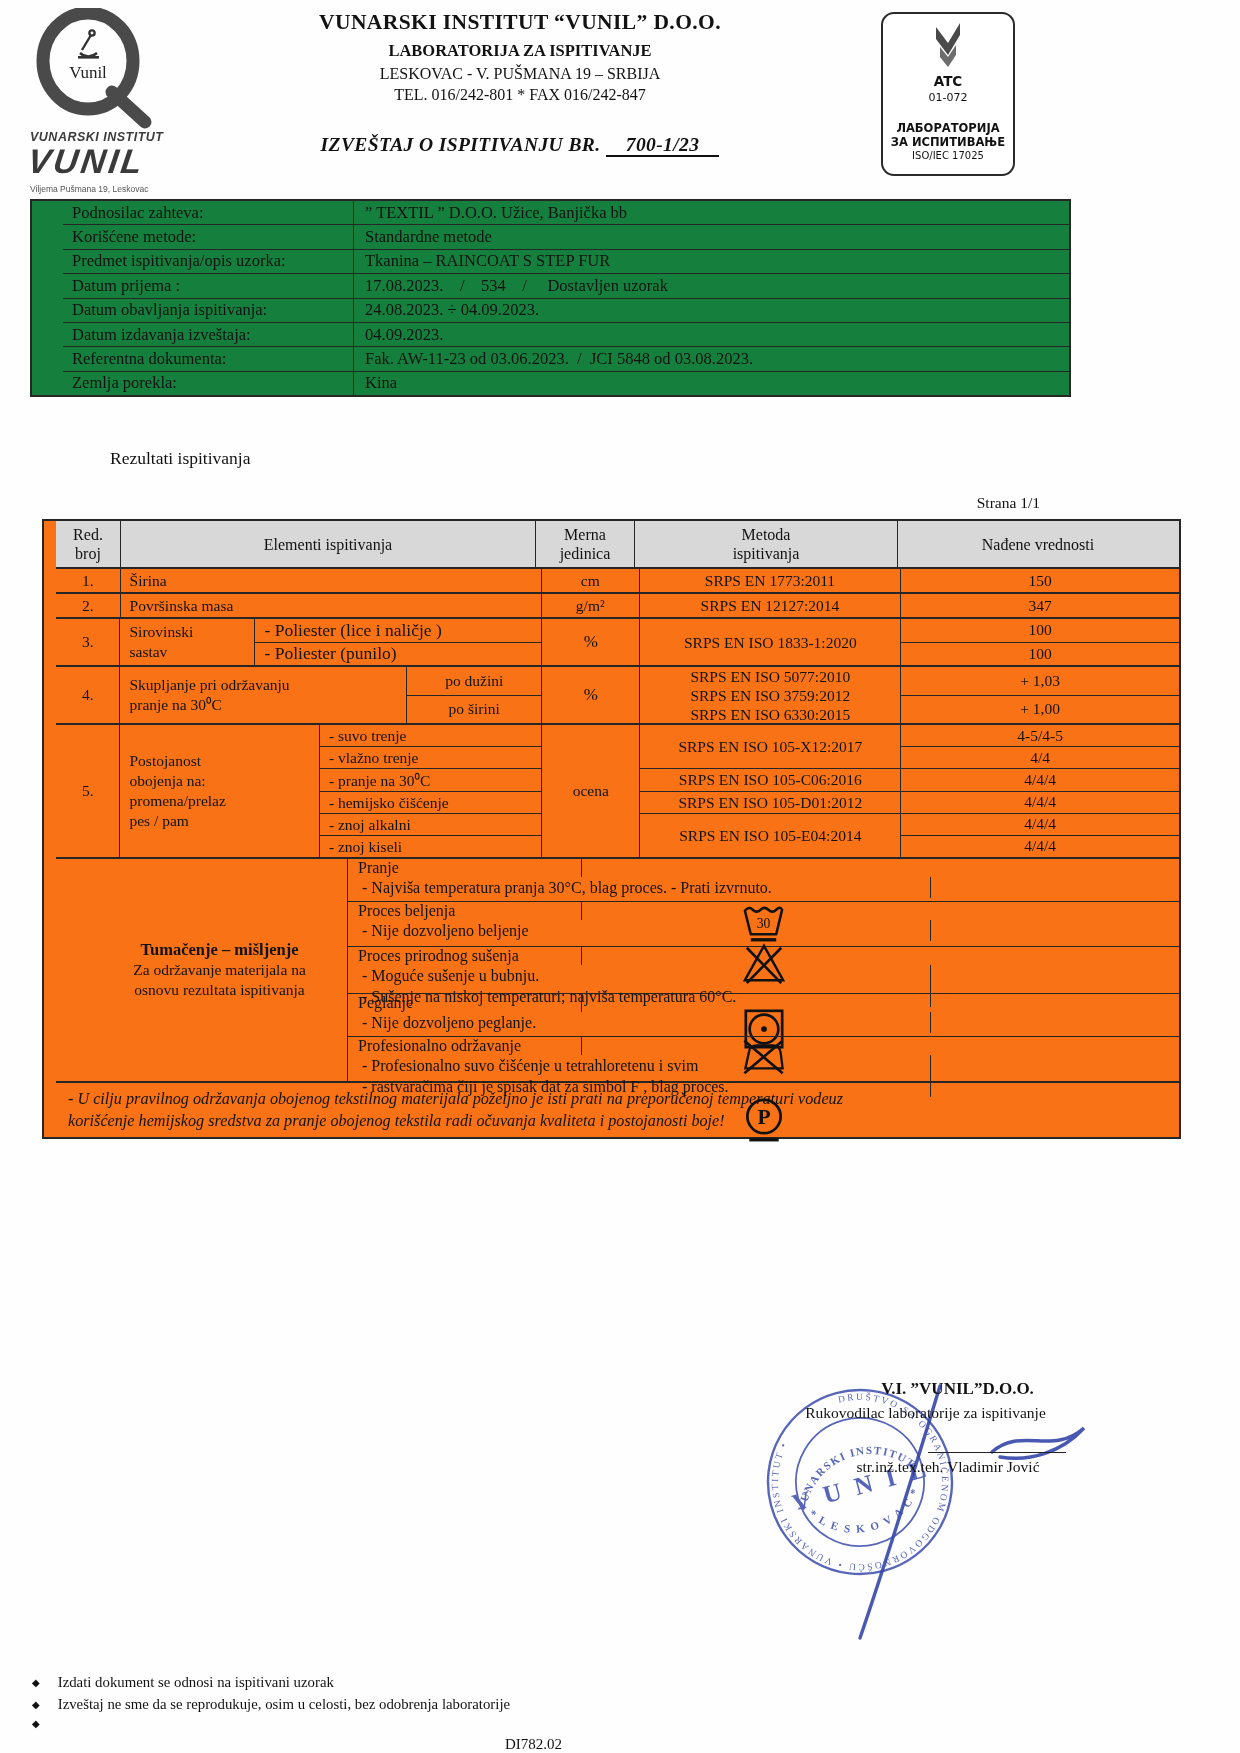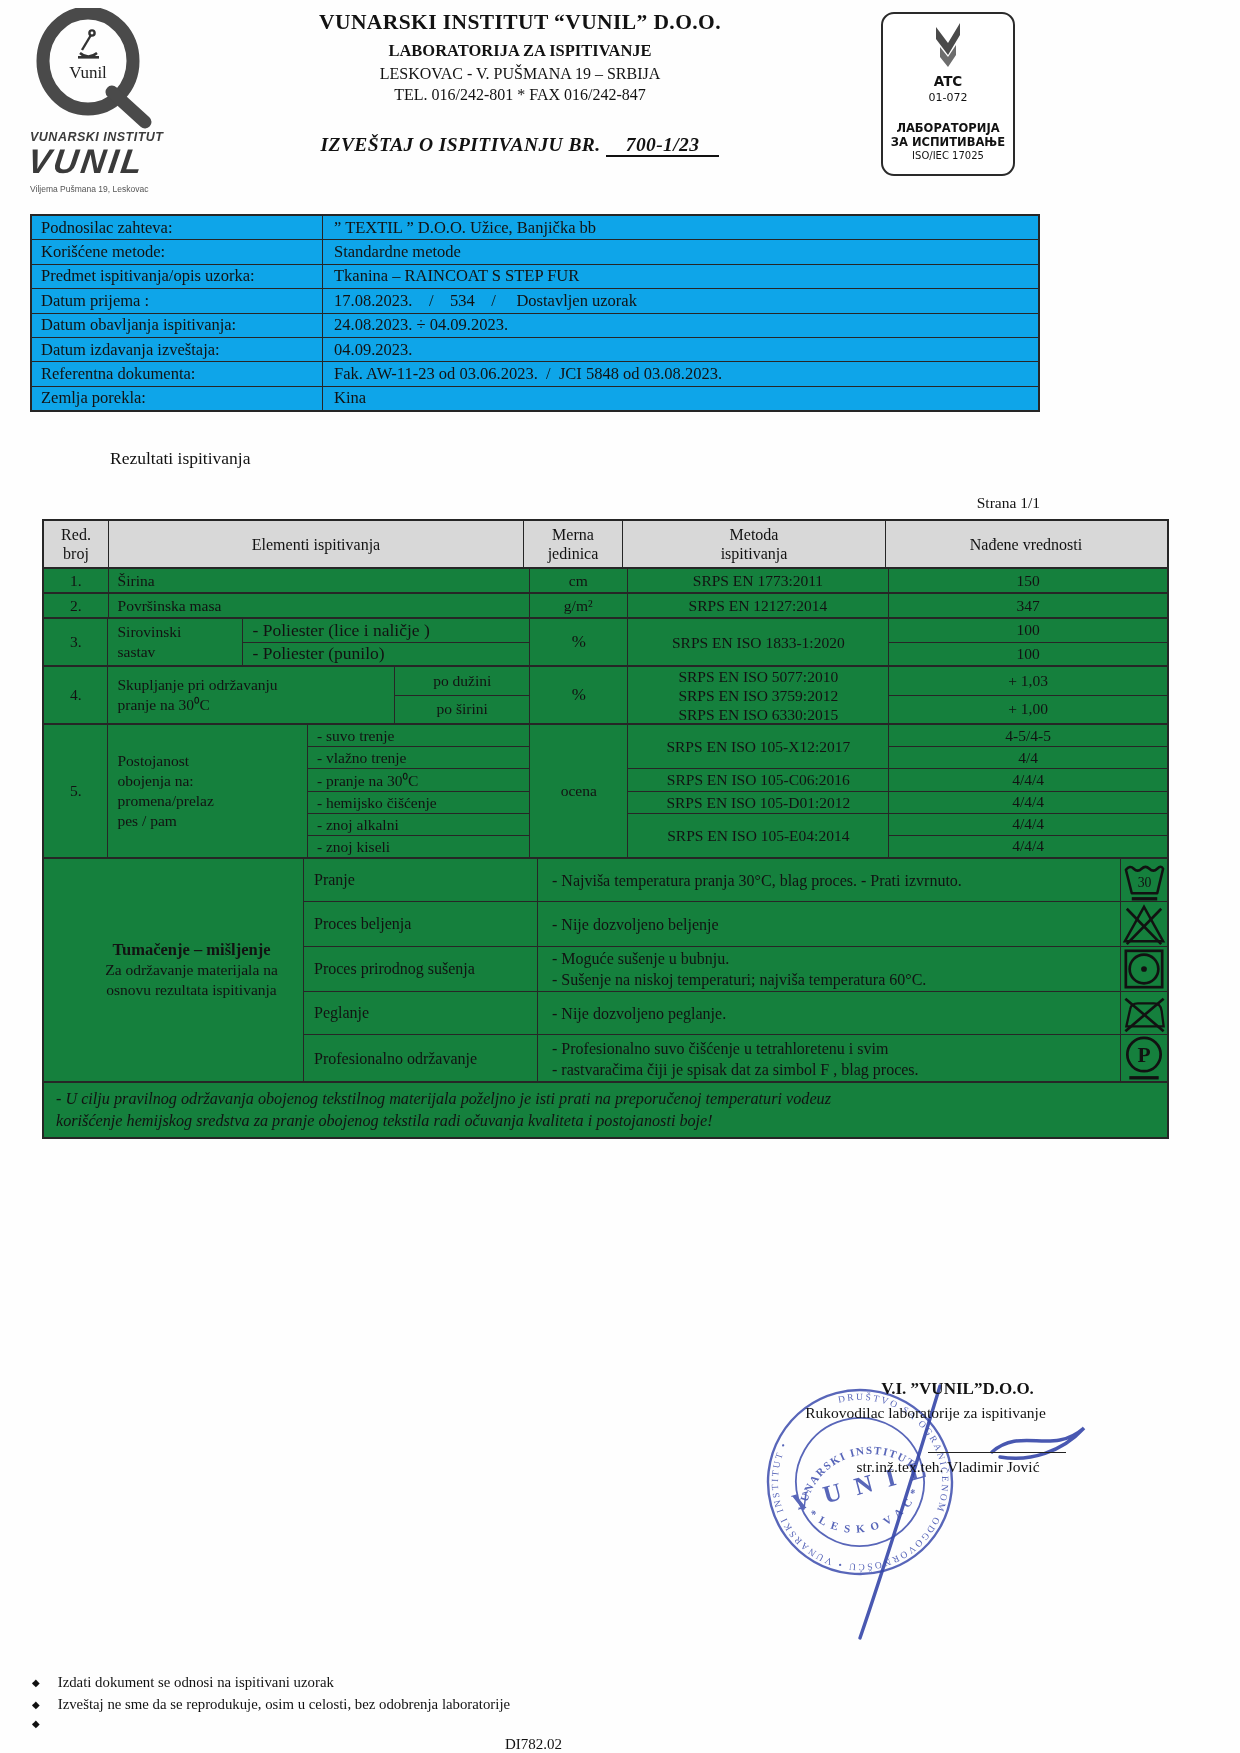--- a/index.html
+++ b/index.html
@@ -30,32 +30,32 @@
   #badge{left:881px;top:12px;width:130px;height:160px;border:2px solid #2a2a2a;
       border-radius:13px;display:flex;flex-direction:column;align-items:center;
       font-family:"DejaVu Sans",sans-serif;background:#fff;}
   .badge-acr{font-size:13.5px;font-weight:bold;margin-top:2px;}
   .badge-num{font-size:11px;margin-top:2px;}
   .badge-l1{font-size:11.5px;font-weight:bold;margin-top:17px;}
   .badge-l2{font-size:11.5px;font-weight:bold;}
   .badge-std{font-size:10px;margin-top:1px;}
 
   
-  #info{left:30px;top:214px;width:1006px;border:2.5px solid #262626;background:#0ea5e9;}
+  #info{left:30px;top:199px;width:1006px;border:2.5px solid #262626;background:#15803d;padding-left:31px;}
   .irow{display:flex;border-bottom:1.6px solid #262626;height:23.4px;}
   .irow:last-child{border-bottom:none;}
   .ilabel{width:281px;border-right:1.8px solid #262626;padding-left:9px;
       font-size:16.5px;display:flex;align-items:center;}
   .ival{flex:1;padding-left:11px;font-size:16.5px;display:flex;align-items:center;white-space:pre;}
 
   #results-heading{left:110px;top:448px;font-size:17.5px;}
   #strana{left:930px;top:494px;width:110px;text-align:right;font-size:15.5px;}
 
   
-  #rtable{left:42px;top:519px;width:1123px;border:2.5px solid #262626;background:#15803d;}
+  #rtable{left:42px;top:519px;width:1123px;border:2.5px solid #262626;background:#f97316;padding-left:12px;}
   .rrow{display:flex;border-bottom:2px solid #262626;}
   .c{border-right:1.8px solid #262626;display:flex;align-items:center;
      justify-content:center;text-align:center;font-size:15.5px;}
   .c.left{justify-content:flex-start;text-align:left;padding-left:9px;}
   .w-num{width:64px;}
   .w-elem{width:414px;}
   .w-unit{width:98px;}
   .w-method{width:262px;line-height:19px;}
   .w-value{width:280px;border-right:none;}
   .rhead{height:46px;background:#d8d8d8;}
@@ -67,21 +67,21 @@
   .stack.centered>div{justify-content:center;padding-left:0;}
   .stack.vals{border-right:none;}
 
   
   .care{display:flex;border-bottom:2px solid #262626;}
   .care-left{width:255px;border-right:1.8px solid #262626;display:flex;flex-direction:column;
       align-items:center;justify-content:center;text-align:center;margin-left:36px;}
   .care-head{font-weight:bold;font-size:16.5px;}
   .care-sub{font-size:15.5px;line-height:20px;}
   .care-rows{flex:1;display:flex;flex-direction:column;}
-  .crow{display:flex;border-bottom:1.6px solid #262626;}
+  .crow{display:flex;border-bottom:1.6px solid #262626;flex-direction:column;}
   .crow:last-child{border-bottom:none;}
   .cproc{width:223px;border-right:1.8px solid #262626;display:flex;align-items:center;
       padding-left:10px;font-size:16px;}
   .cdesc{width:568px;border-right:1.8px solid #262626;display:flex;align-items:center;
       font-size:16px;padding-left:14px;white-space:pre-line;line-height:21px;}
   .csym{flex:1;display:flex;align-items:center;justify-content:center;}
   .note{padding:5px 12px;font-style:italic;font-size:16.2px;line-height:22px;
       white-space:pre-line;display:block;border-bottom:none;}
 
   

